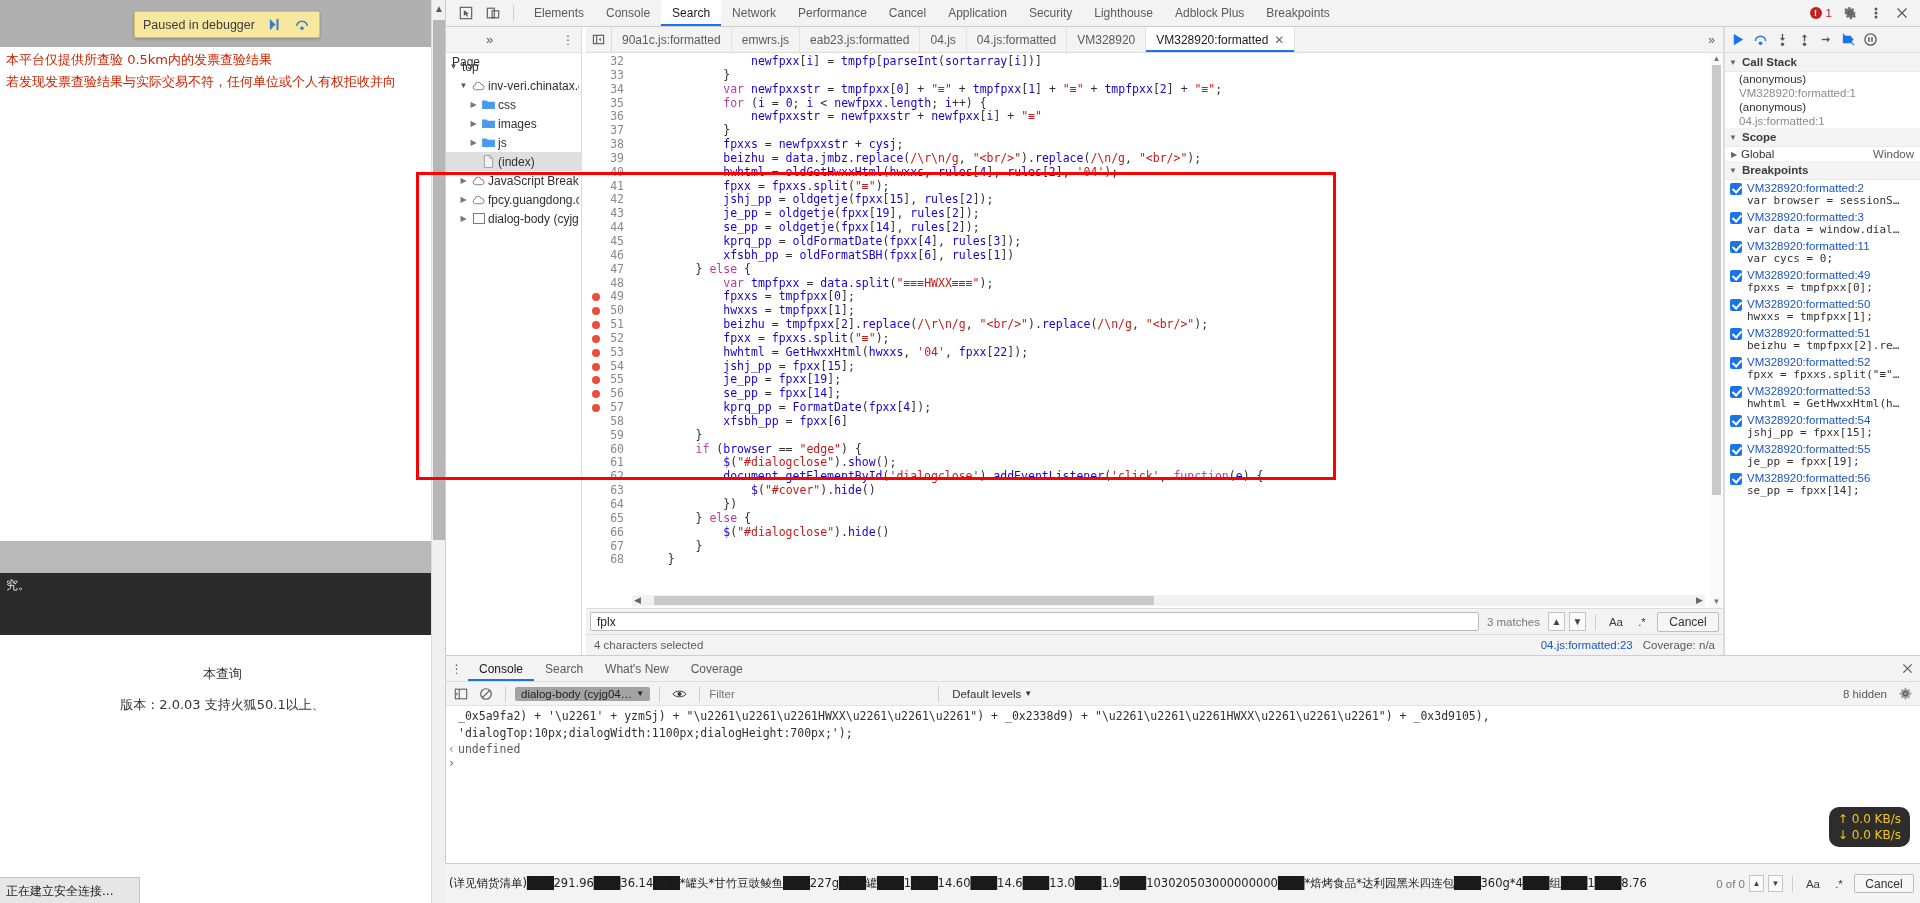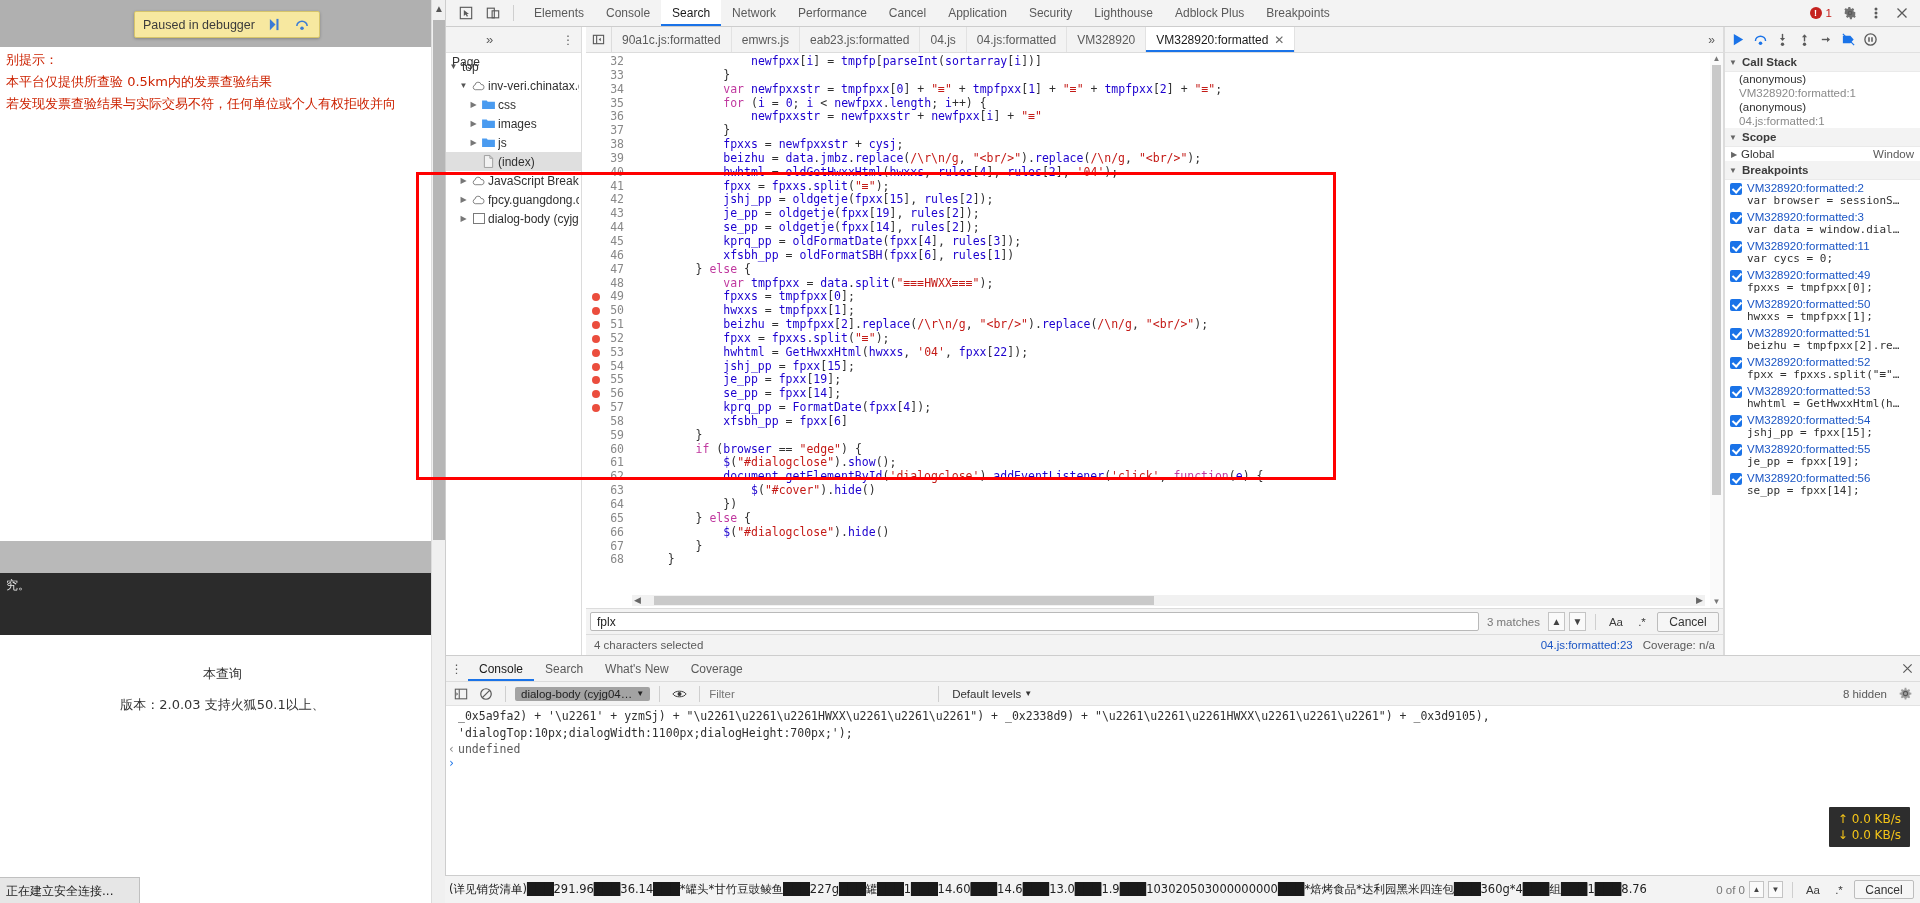--- a/index.html
+++ b/index.html
@@ -306,29 +306,29 @@
     font-family:"DejaVu Sans Mono", monospace; font-size:11.5px; padding:2px 0 0 0;}
   .cline{ padding:1px 6px 1px 12px; white-space:pre; overflow:hidden;}
   .cline.wrapline{ white-space:normal; word-break:break-all; line-height:15px; }
   .cres{ color:#5a5a5a; padding-left:12px; position:relative;}
   .cres .ar{ position:absolute; left:2px; color:#8a8a8a;}
   .cprompt{ color:#1a73e8; padding-left:12px; position:relative;}
   .cprompt .ar{ position:absolute; left:2px; }
 
   .netbox{
     position:absolute; right:10px; bottom:56px; background:#2d2d2d; color:#e8e8e8;
-    border-radius:1px; padding:4px 9px; font-size:12px; line-height:16px;
+    border-radius:10px; padding:4px 9px; font-size:12px; line-height:16px;
     font-family:"DejaVu Sans", sans-serif; z-index:30;
   }
   .netbox .up{ color:#f5c518; }
   .netbox .dn{ color:#f5c518; }
 
   
   .bottombar{
-    position:absolute; left:445px; bottom:0; width:1475px; height:28px;
+    position:absolute; left:445px; bottom:0; width:1475px; height:40px;
     background:#f3f3f3; border-top:1px solid #cdcdcd; display:flex; align-items:center;
     gap:4px; padding:5px 4px; z-index:25;
   }
   .bb-text{
     flex:1; min-width:0; font-size:11.5px; color:#222; white-space:nowrap; overflow:hidden;
     font-family:"DejaVu Sans", sans-serif;
   }
   .blk{ display:inline-block; background:#1a1a1a; color:#1a1a1a; }
   .bb-count{ font-size:11.5px; color:#777; white-space:nowrap;}
   .bb-arrow{ width:15px; height:17px; border:1px solid #c4c4c4; background:#fafafa;
@@ -347,21 +347,20 @@
   svg{ display:block; }
 </style>
 </head>
 <body>
 
 <div class="screen">
 
   <div class="page-bg">
     <div class="page-top-banner"></div>
     <div class="page-notice">
-      <div class="ln">别提示：</div>
       <div class="ln">本平台仅提供所查验                     0.5km内的发票查验结果</div>
       <div class="ln">若发现发票查验结果与实际交易不符，任何单位或个人有权拒收并向</div>
     </div>
     <div class="page-mid"></div>
     <div class="page-grayband"></div>
     <div class="page-darkband">
       <span>究。</span>
     </div>
     <div class="page-lower"></div>
     <div class="page-footline a">本查询</div>

